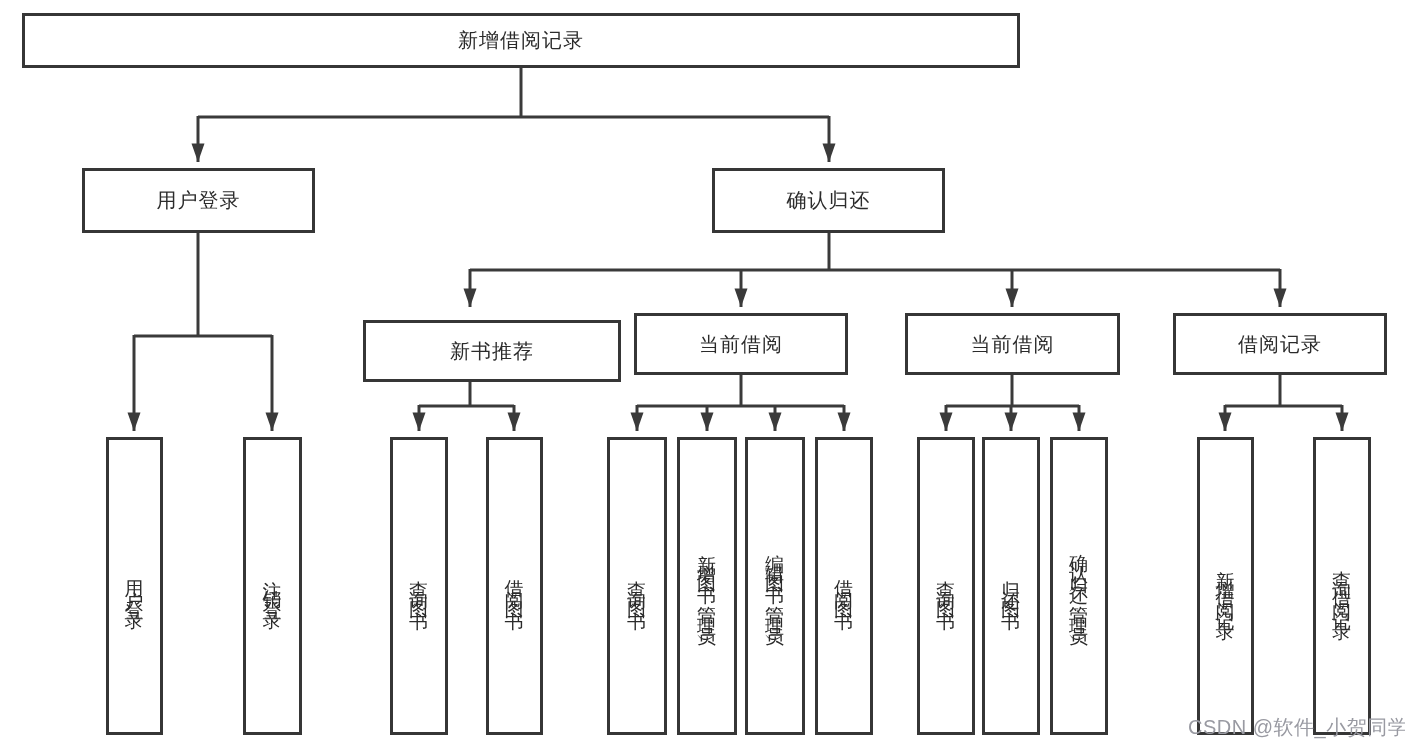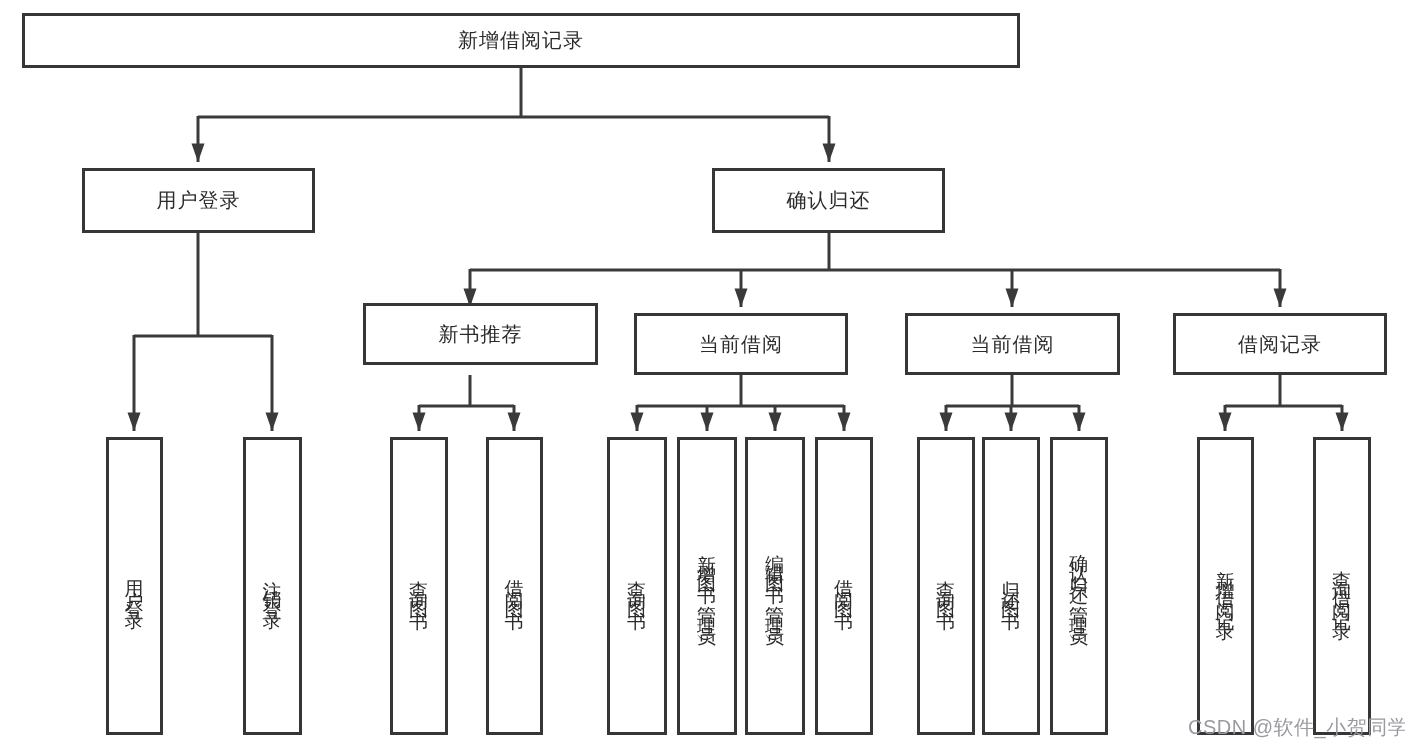--- a/index.html
+++ b/index.html
@@ -106,21 +106,21 @@
       <path d="M1225,405 V431" marker-end="url(#arrow)"></path>
       <path d="M1342,405 V431" marker-end="url(#arrow)"></path>
     </g>
   </svg>
 
   <div class="node h-node" style="left:22px; top:13px; width:998px; height:55px;">新增借阅记录</div>
 
   <div class="node h-node" style="left:82px; top:168px; width:233px; height:65px;">用户登录</div>
   <div class="node h-node" style="left:712px; top:168px; width:233px; height:65px;">确认归还</div>
 
-  <div class="node h-node" style="left:363px; top:303px; width:235px; height:62px;">新书推荐</div>
+  <div class="node h-node" style="left:363px; top:320px; width:258px; height:62px;">新书推荐</div>
   <div class="node h-node" style="left:634px; top:313px; width:214px; height:62px;">当前借阅</div>
   <div class="node h-node" style="left:1173px; top:313px; width:214px; height:62px;">借阅记录</div>
   <div class="node h-node" style="left:905px; top:313px; width:215px; height:62px;">当前借阅</div>
 
   <div class="node v-node" style="left:106px; top:437px; width:57px; height:298px;">用户登录</div>
   <div class="node v-node" style="left:243px; top:437px; width:59px; height:298px;">注销登录</div>
 
   <div class="node v-node" style="left:390px; top:437px; width:58px; height:298px;">查询图书</div>
   <div class="node v-node" style="left:486px; top:437px; width:57px; height:298px;">借阅图书</div>
 

